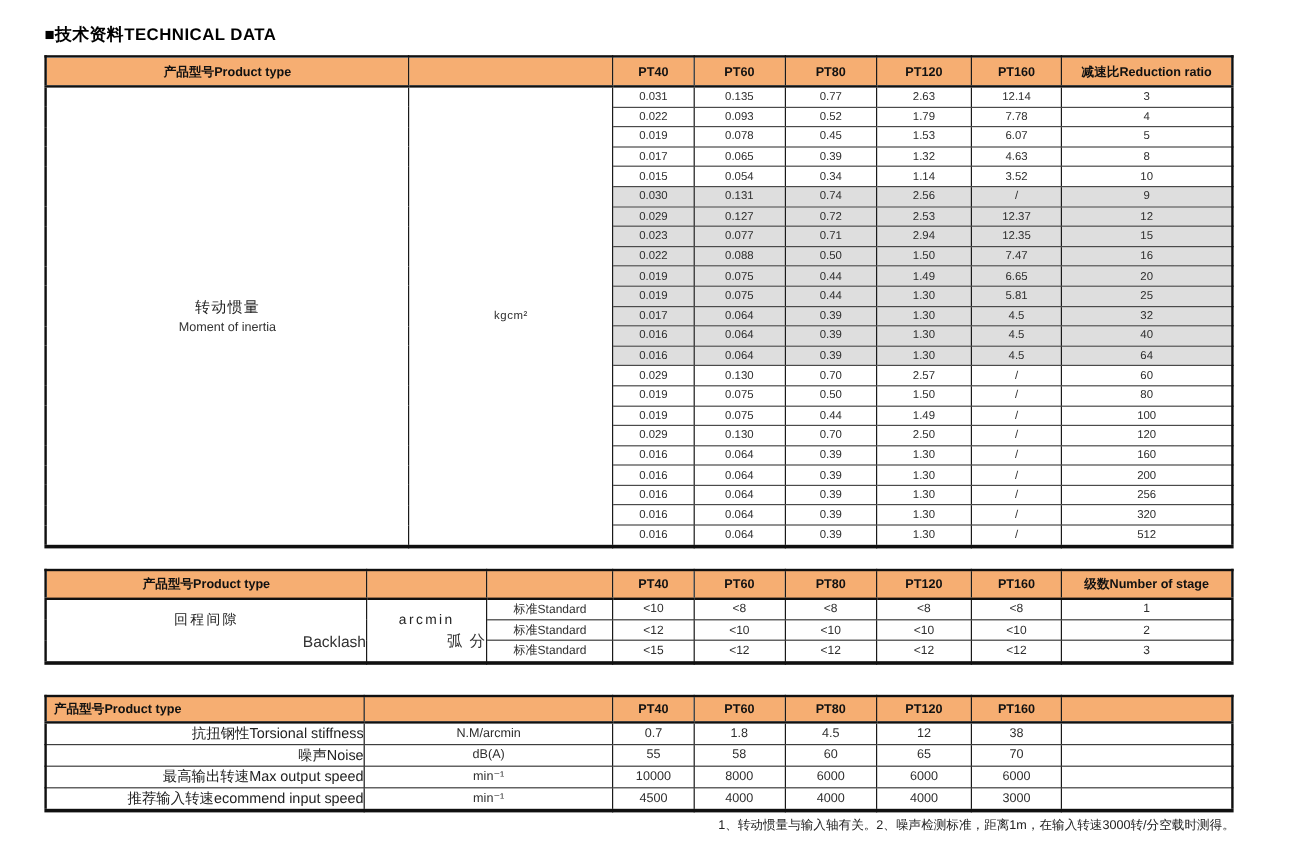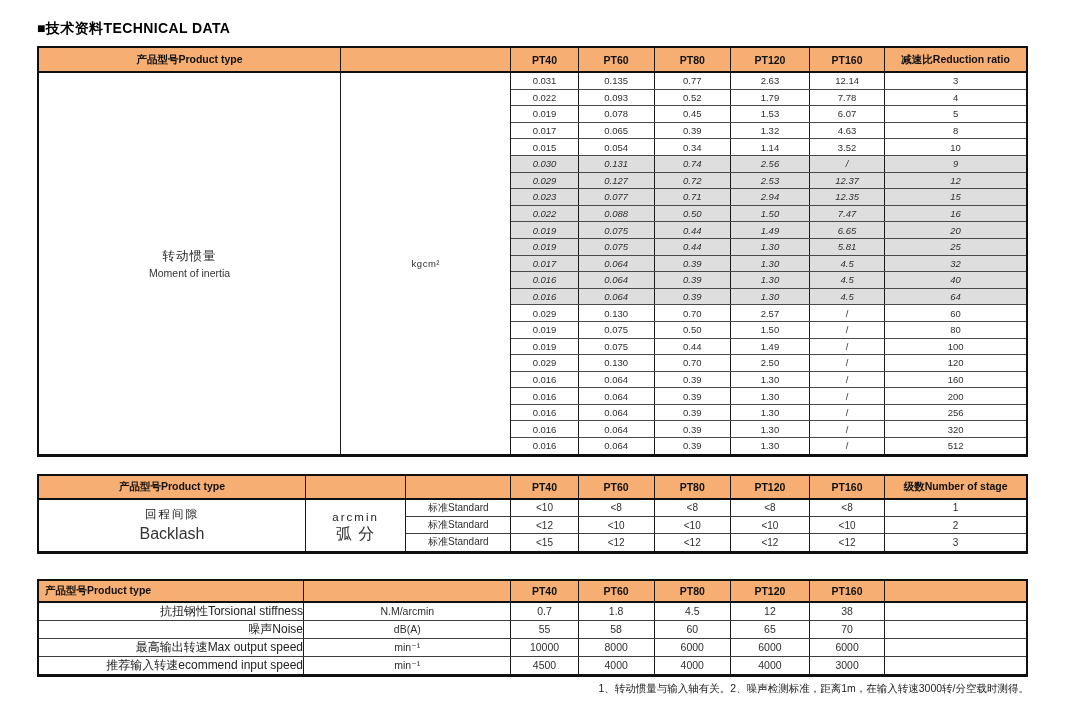--- a/index.html
+++ b/index.html
@@ -32,36 +32,36 @@
   table { border:2px solid #101010; border-bottom-width:3px; }
   thead th { border-bottom:2px solid #101010; }
 
   
   .t1 thead th { height:23px; }
   .t1 tbody td {
     height:15.6px; font-size:9.5px; color:#2e2e2e;
     border:1px solid #4a4a4a;
     border-left:1px solid #1a1a1a; border-right:1px solid #1a1a1a;
   }
-  .t1 tbody tr.shaded td { background:#DEDEDE;font-style:italic; }
+  .t1 tbody tr.shaded td { background:#DEDEDE; }
   .t1 td.bigcell { background:#fff !important; }
   .bigcell .zh { font-size:12.5px; color:#222; letter-spacing:1px; margin-bottom:2px; }
   .bigcell .en { font-size:10.5px; color:#333; }
   .unitcell { font-size:10.5px; color:#333; letter-spacing:0.5px; }
 
   
   .t2 { margin-top:17px; }
   .t2 thead th { height:22px; }
   .t2 tbody td {
     height:16.3px; font-size:10px; color:#2e2e2e;
     border:1px solid #3e3e3e;
     border-left:1px solid #1a1a1a; border-right:1px solid #1a1a1a;
   }
   .t2 td.bigcell .zh { font-size:11.5px; letter-spacing:2px; margin-bottom:3px; }
-  .t2 td.bigcell .en { font-size:16px; }
+  .t2 td.bigcell .en { font-size:13px;text-align:right; }
   .t2 .unit2 div { line-height:14px; font-size:10.5px; letter-spacing:1px; }
 
   
   .t3 { margin-top:25px; }
   .t3 thead th { height:20px; }
   .t3 thead th.left, .t3 tbody td.left { text-align:left; padding-left:6px; }
   .t3 tbody td {
     height:15.8px; font-size:10.5px; color:#2e2e2e;
     border:1px solid #3e3e3e;
     border-left:1px solid #1a1a1a; border-right:1px solid #1a1a1a;

